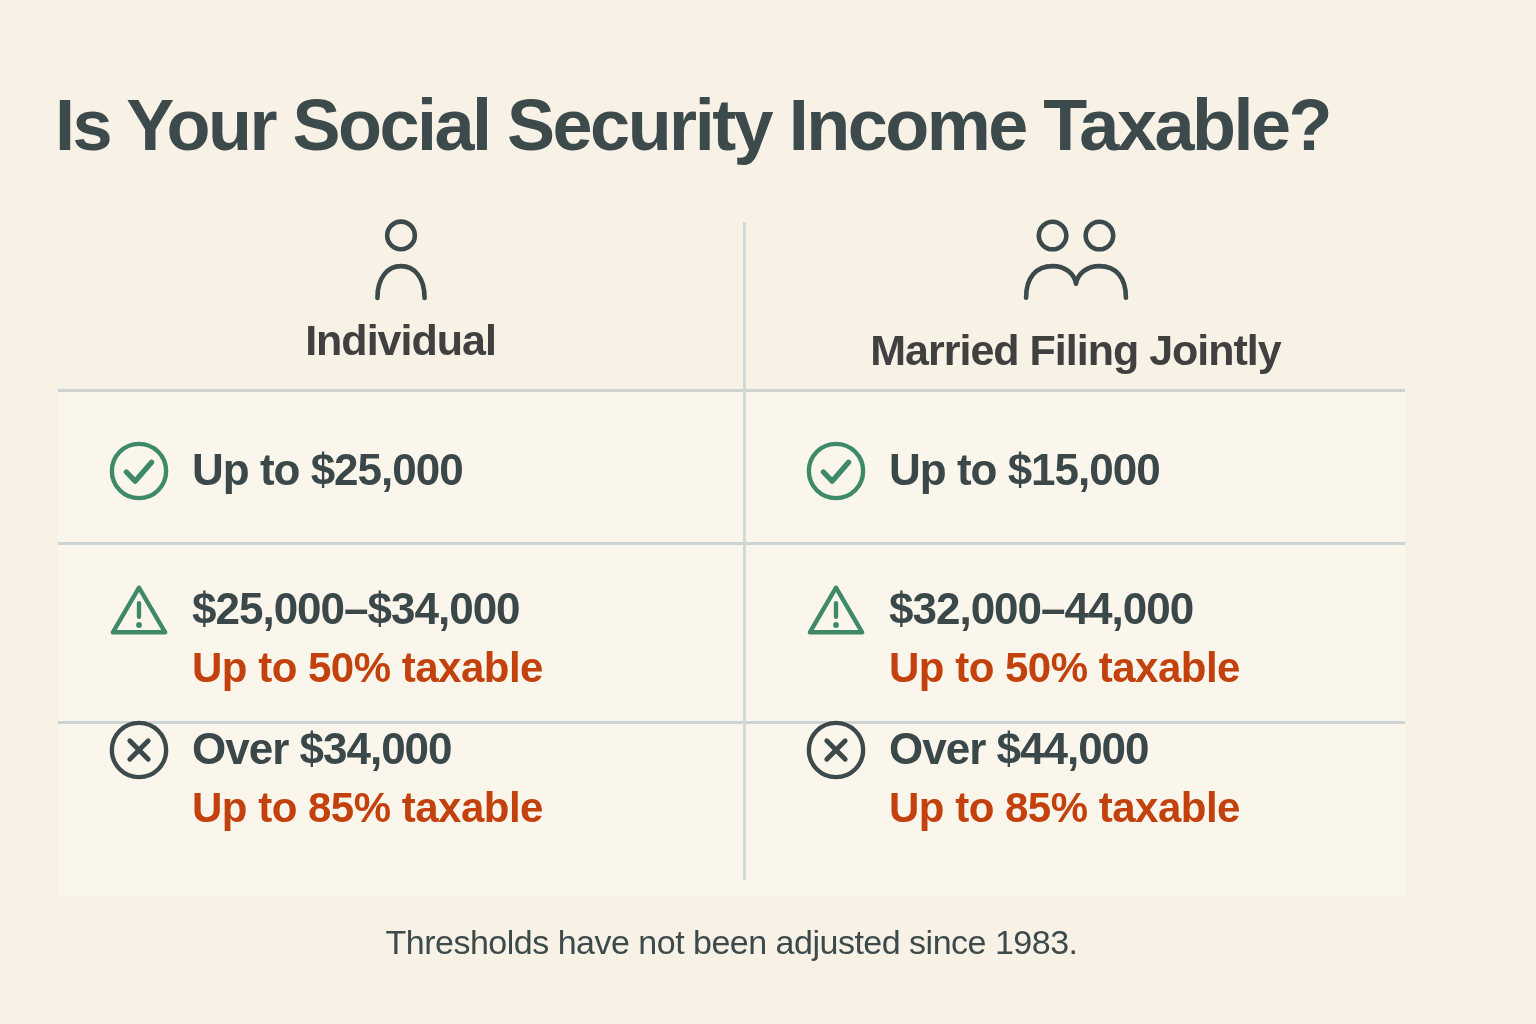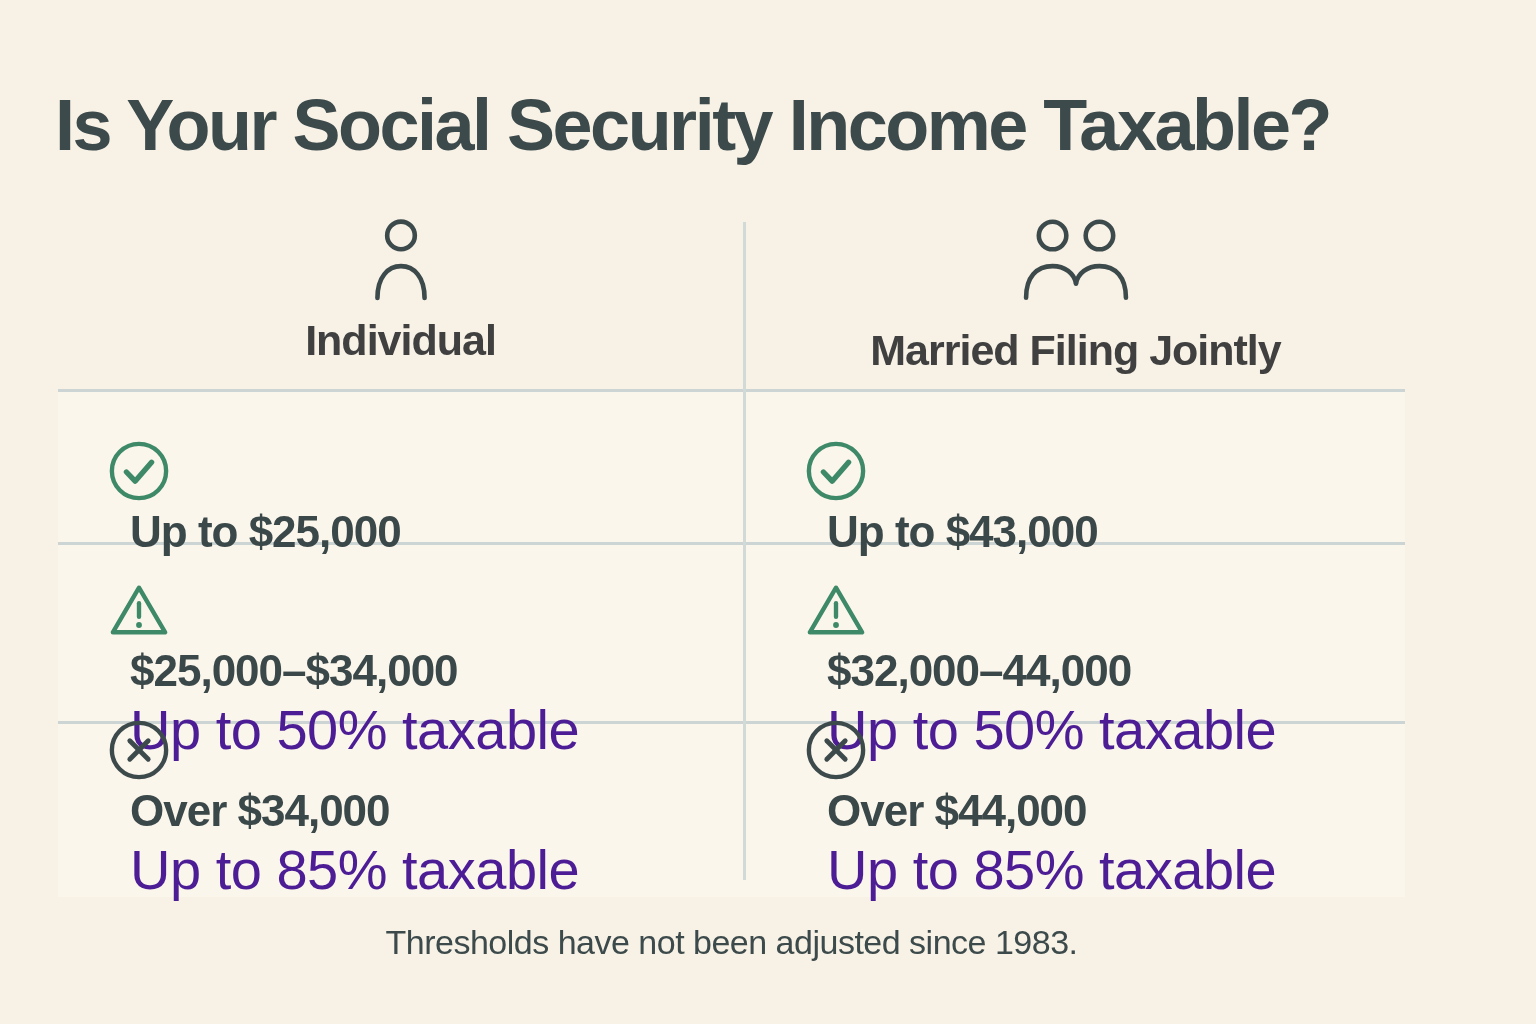--- a/index.html
+++ b/index.html
@@ -70,44 +70,43 @@
     font-weight: 700;
     letter-spacing: -1px;
     color: #404040;
     white-space: nowrap;
   }
 
   .cell {
     position: absolute;
     display: flex;
     align-items: flex-start;
-    flex-direction: column;
   }
   .cell .row-icon { flex: 0 0 auto; width: 62px; height: 62px; }
   .cell.left  { left: 108px; width: 600px; }
   .cell.right { left: 805px; width: 600px; }
   .cell.r1 { top: 440px; }
   .cell.r2 { top: 579px; }
   .cell.r3 { top: 719px; }
 
   .cell-text { margin-left: 22px; }
   .amount {
     font-size: 44px;
     font-weight: 700;
     letter-spacing: -1px;
     line-height: 60px;
     color: #3b4849;
     white-space: nowrap;
   }
   .note {
-    font-size: 56px;
-    font-weight: 400;
+    font-size: 42px;
+    font-weight: 700;
     letter-spacing: -0.5px;
     line-height: 58px;
-    color: #4c1d95;
+    color: #c2410c;
     white-space: nowrap;
   }
   .note:empty { display: none; }
 
   .footer {
     position: absolute;
     left: 58px;
     top: 923px;
     width: 1347px;
     text-align: center;
@@ -169,21 +168,21 @@
   </div>
 
   <div class="cell right r1">
     <span class="row-icon">
       <svg width="62" height="62" viewBox="0 0 64 64" fill="none">
         <circle cx="32" cy="32" r="28" stroke="#3e8968" stroke-width="4.5"></circle>
         <path d="M19 33 L28 42.5 L45 23" stroke="#3e8968" stroke-width="5.5" stroke-linecap="round" stroke-linejoin="round"></path>
       </svg>
     </span>
     <div class="cell-text">
-      <div class="amount">Up to $43,000</div>
+      <div class="amount">Up to $15,000</div>
 
     </div>
   </div>
 
   <div class="cell left r2">
     <span class="row-icon">
       <svg width="62" height="62" viewBox="0 0 64 64" fill="none">
         <path d="M32 9 L59 55 L5 55 Z" stroke="#3e8968" stroke-width="4.5" stroke-linejoin="round"></path>
         <line x1="32" y1="25" x2="32" y2="39" stroke="#3e8968" stroke-width="4.5" stroke-linecap="round"></line>
         <circle cx="32" cy="47.5" r="3" fill="#3e8968"></circle>

